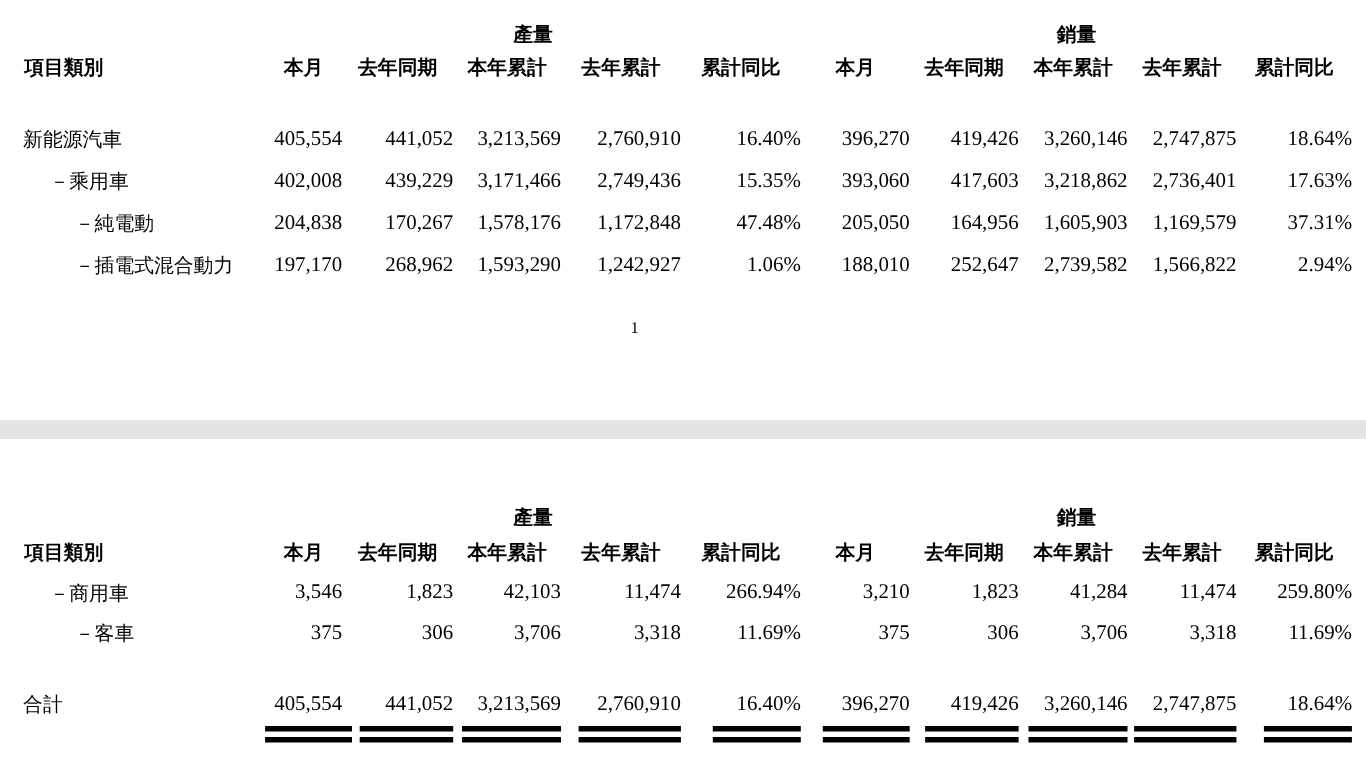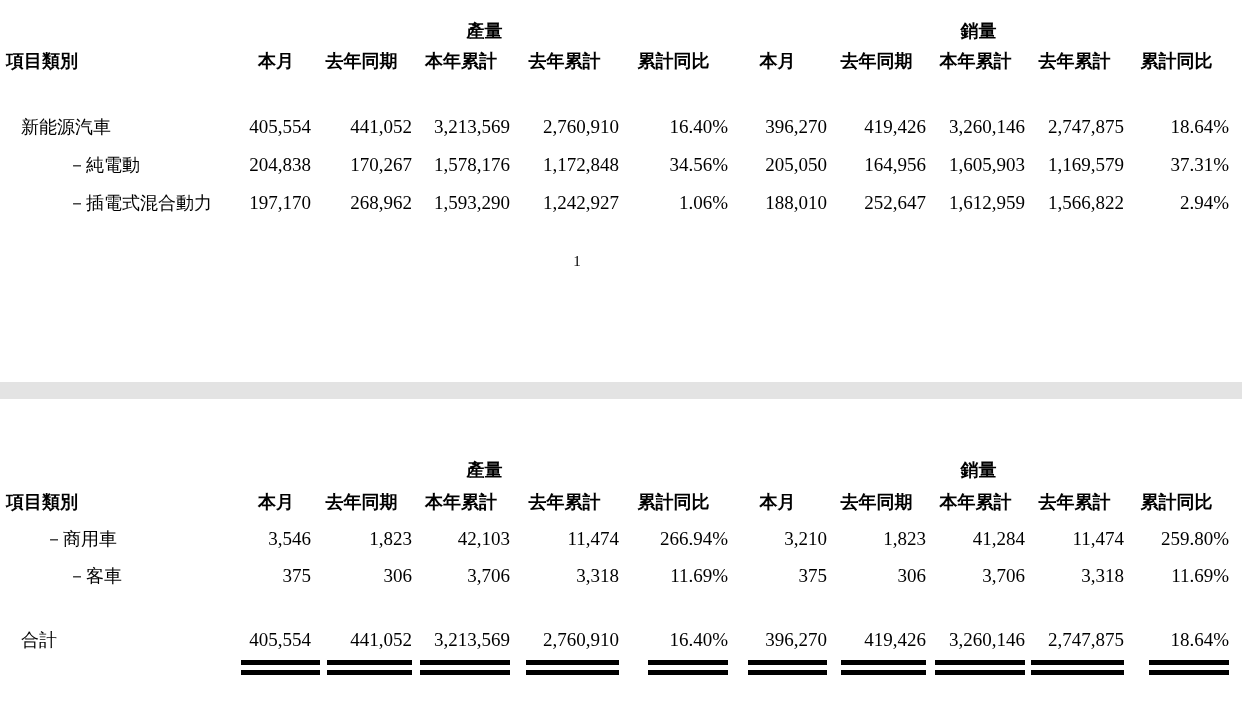--- a/index.html
+++ b/index.html
@@ -21,21 +21,21 @@
   col.c-label { width: 241px; }
   col.c1 { width: 70px; }  col.c2 { width: 101px; } col.c3 { width: 98px; }
   col.c4 { width: 109px; } col.c5 { width: 109px; } col.c6 { width: 99px; }
   col.c7 { width: 99px; }  col.c8 { width: 99px; }  col.c9 { width: 99px; }
   col.c10 { width: 105px; } col.c-pad { width: 13px; }
 
   tr.group-row { height: 26px; }
   tr.group-row th { font-size: 18px; font-weight: bold; text-align: center; }
   tr.head-row { height: 34px; }
   tr.head-row th { font-size: 18px; font-weight: bold; text-align: center; }
-  tr.head-row th.label-h { text-align: left; padding-left: 6px; }
+  tr.head-row th.label-h { text-align: left; padding-left: 22px; }
   tr.spacer-top { height: 30px; }
   tr.spacer-mid { height: 26px; }
   tr.data-row { height: 38px; }
   td.label { font-size: 18px; text-align: left; padding-left: 21px; font-family: Liberation Mono, monospace; }
   td.label.ind1 { padding-left: 45px; }
   td.label.ind2 { padding-left: 68px; }
   td.num { font-size: 19px; text-align: right; font-variant-numeric: lining-nums; }
 
   .t1 { margin-top: 18px; }
   .t2 { margin-top: 58px; }
@@ -110,43 +110,57 @@
         <td class="num">2,760,910</td>
         <td class="num">16.40%</td>
         <td class="num">396,270</td>
         <td class="num">419,426</td>
         <td class="num">3,260,146</td>
         <td class="num">2,747,875</td>
         <td class="num">18.64%</td>
         <td></td>
       </tr>
       <tr class="data-row">
+        <td class="label ind1">－乘用車</td>
+        <td class="num">402,008</td>
+        <td class="num">439,229</td>
+        <td class="num">3,171,466</td>
+        <td class="num">2,749,436</td>
+        <td class="num">15.35%</td>
+        <td class="num">393,060</td>
+        <td class="num">417,603</td>
+        <td class="num">3,218,862</td>
+        <td class="num">2,736,401</td>
+        <td class="num">17.63%</td>
+        <td></td>
+      </tr>
+      <tr class="data-row">
         <td class="label ind2">－純電動</td>
         <td class="num">204,838</td>
         <td class="num">170,267</td>
         <td class="num">1,578,176</td>
         <td class="num">1,172,848</td>
-        <td class="num">34.56%</td>
+        <td class="num">47.48%</td>
         <td class="num">205,050</td>
         <td class="num">164,956</td>
         <td class="num">1,605,903</td>
         <td class="num">1,169,579</td>
         <td class="num">37.31%</td>
         <td></td>
       </tr>
       <tr class="data-row">
         <td class="label ind2">－插電式混合動力</td>
         <td class="num">197,170</td>
         <td class="num">268,962</td>
         <td class="num">1,593,290</td>
         <td class="num">1,242,927</td>
         <td class="num">1.06%</td>
         <td class="num">188,010</td>
         <td class="num">252,647</td>
-        <td class="num">1,612,959</td>
+        <td class="num">2,739,582</td>
         <td class="num">1,566,822</td>
         <td class="num">2.94%</td>
         <td></td>
       </tr>
     </tbody>
   </table>
 
   <div class="page-number-wrap">
     <span class="page-number">1</span>
   </div>

